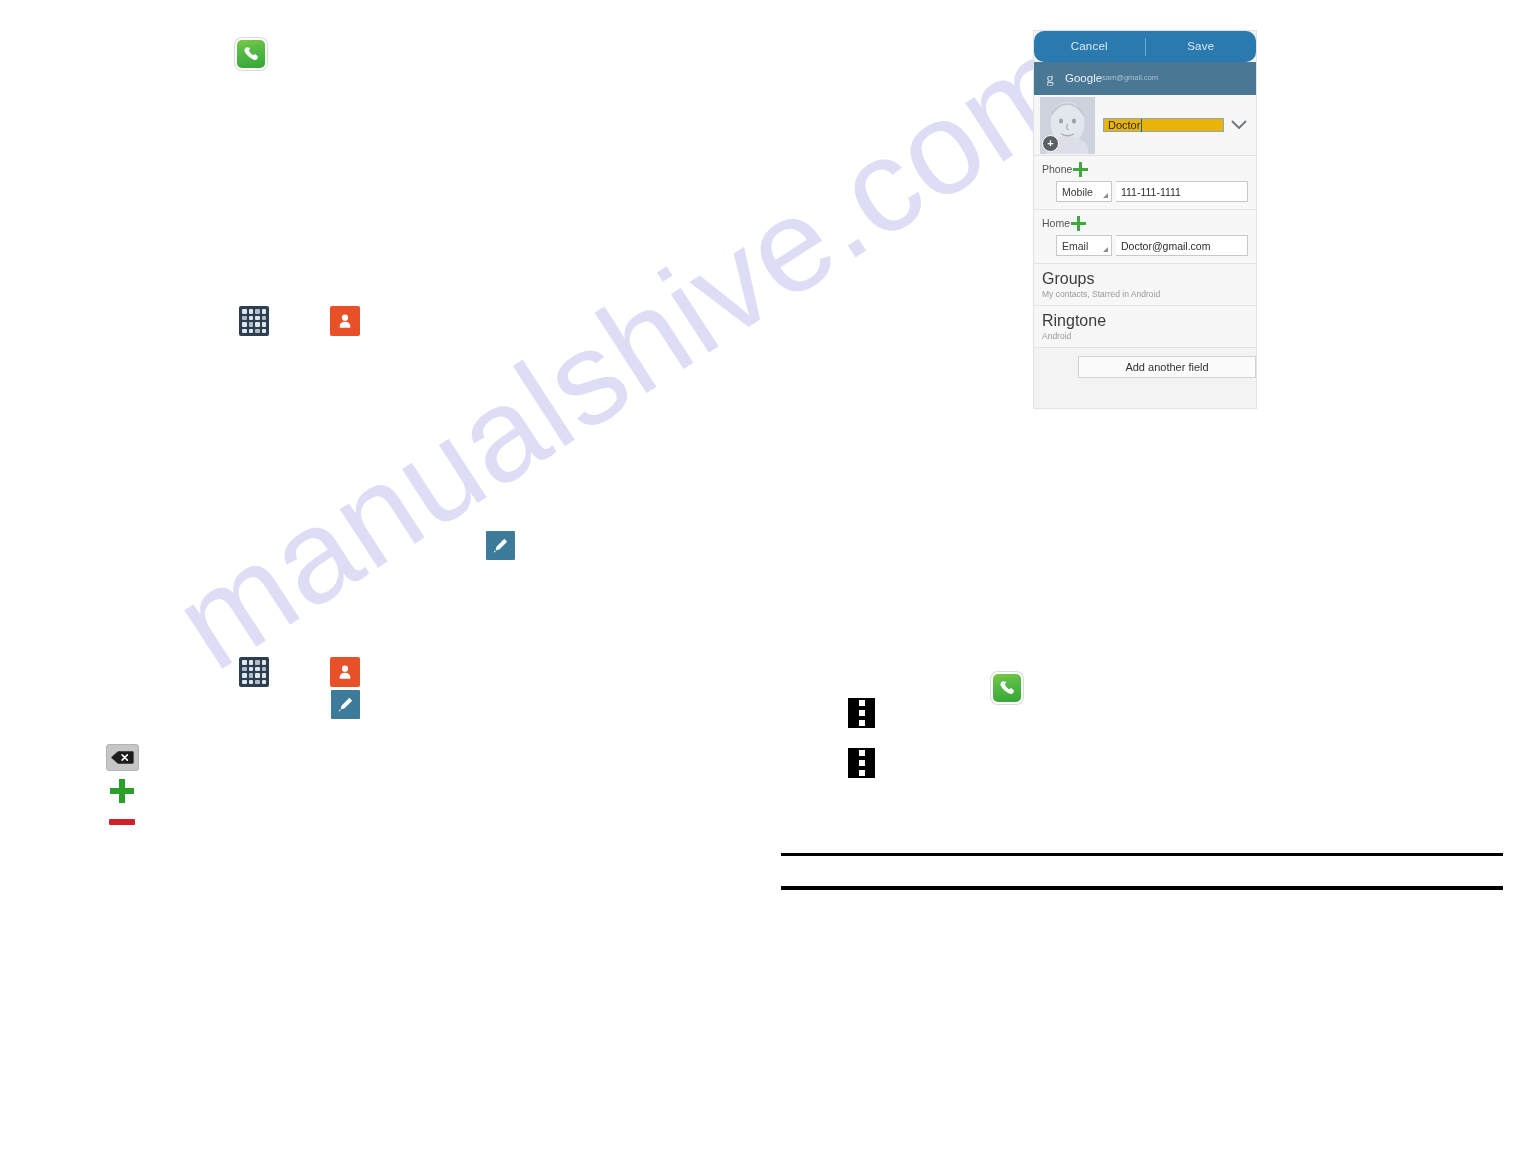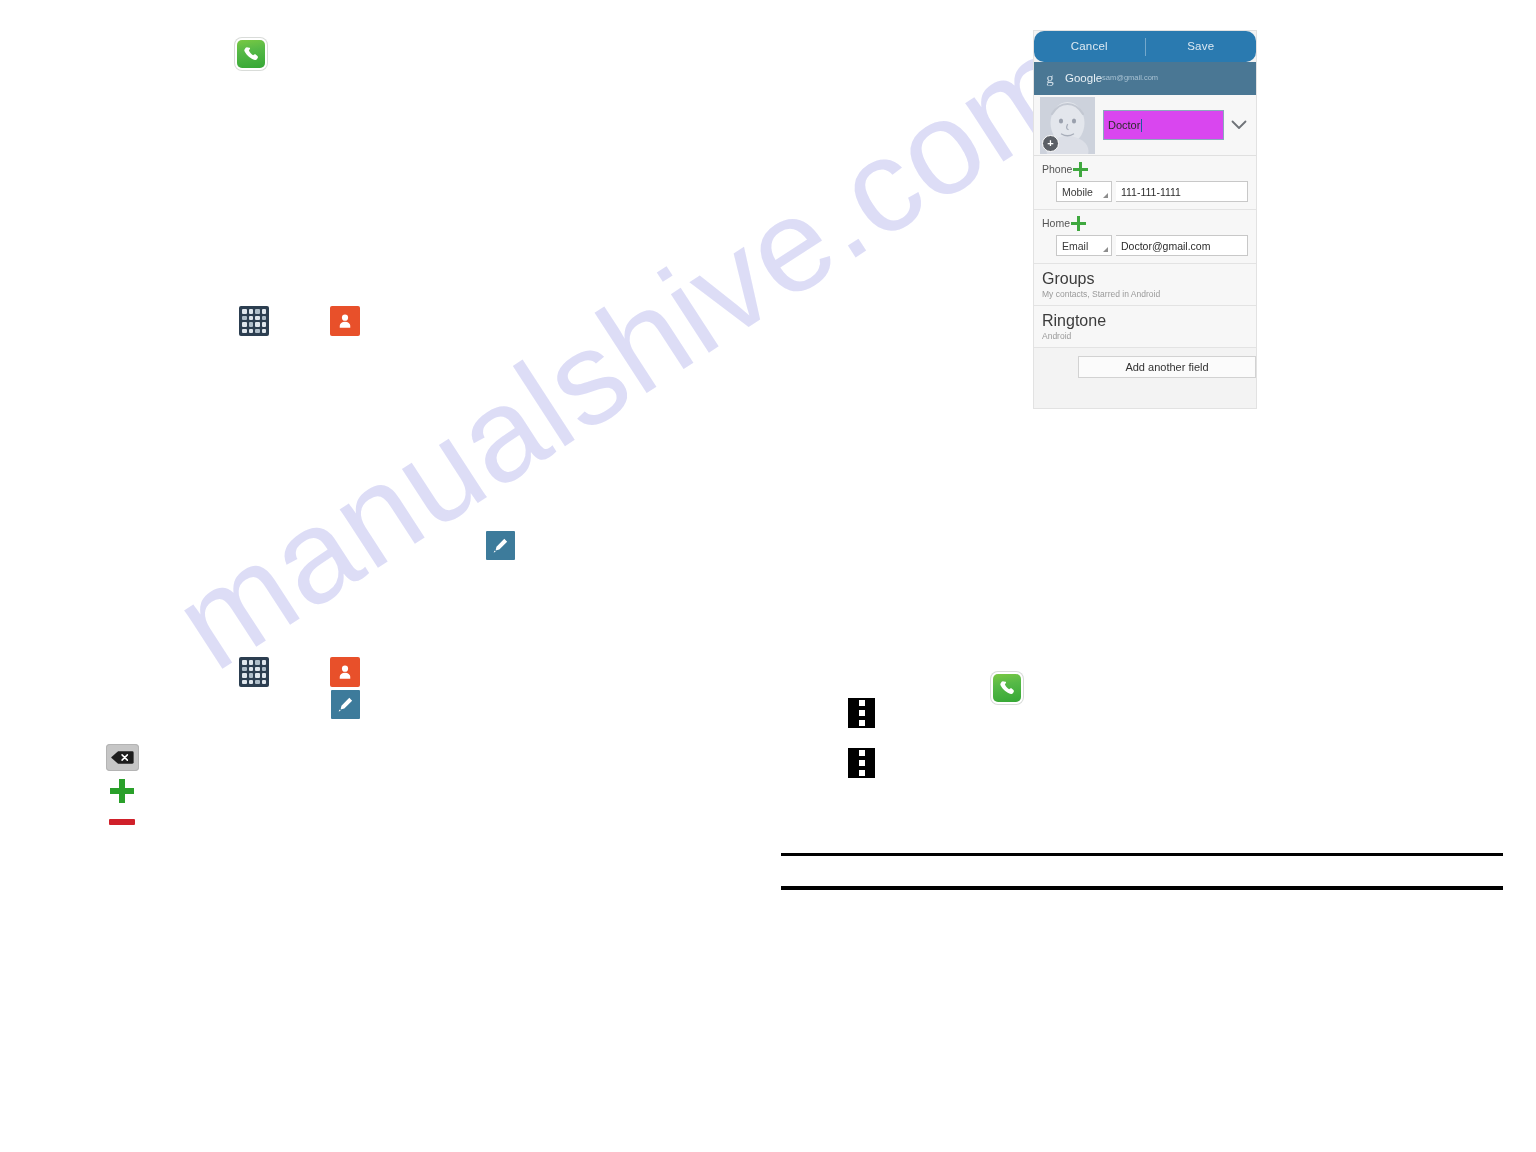--- a/index.html
+++ b/index.html
@@ -222,22 +222,22 @@
     align-items: center;
     justify-content: center;
     color: #ffffff;
     font-size: 11px;
     line-height: 1;
     font-weight: 700;
   }
   .pp-nameinput {
     flex: 1;
     margin-left: 8px;
-    height: 30px;
-    background: #d946ef;
+    height: 14px;
+    background: #eab308;
     border: 1px solid #8aa8bd;
     display: flex;
     align-items: center;
     padding: 0 4px;
     box-sizing: border-box;
     font-size: 11px;
     color: #2b2b2b;
     position: relative;
   }
   .pp-nameinput .caret {

